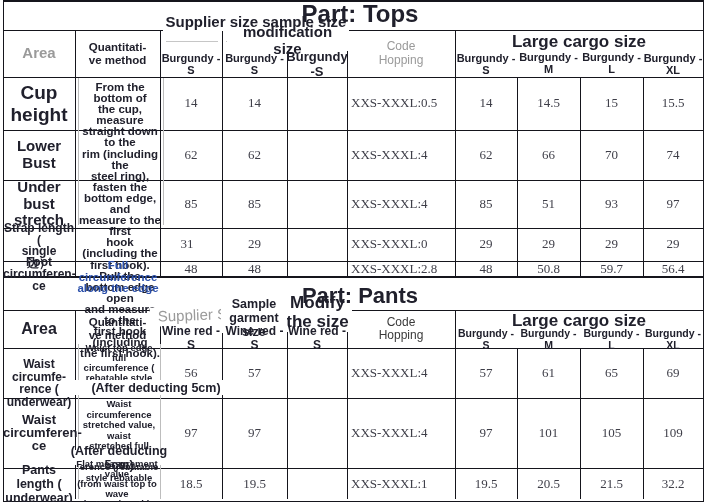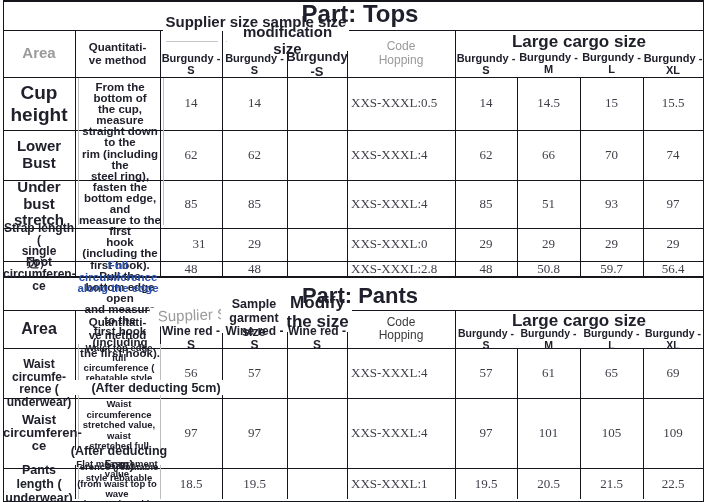--- a/index.html
+++ b/index.html
@@ -129,21 +129,21 @@
   <div class="t ser" style="left:287px;top:180px;width:60px;height:48px"></div>
   <div class="t ser code" style="left:347px;top:180px;width:108px;height:48px">XXS-XXXL:4</div>
   <div class="t ser" style="left:455px;top:180px;width:62px;height:48px">85</div>
   <div class="t ser" style="left:517px;top:180px;width:63px;height:48px">51</div>
   <div class="t ser" style="left:580px;top:180px;width:63px;height:48px">93</div>
   <div class="t ser" style="left:643px;top:180px;width:60px;height:48px">97</div>
 
   <div class="blk b" style="left:3px;top:223px;width:72px;font-size:12px;line-height:11.5px">Strap length (
 single
 边）</div>
-  <div class="t ser" style="left:168px;top:228px;width:62px;height:33px">31</div>
+  <div class="t ser" style="left:156px;top:228px;width:62px;height:33px">31</div>
   <div class="t ser" style="left:222px;top:228px;width:65px;height:33px">29</div>
   <div class="t ser" style="left:287px;top:228px;width:60px;height:33px"></div>
   <div class="t ser code" style="left:347px;top:228px;width:108px;height:33px">XXS-XXXL:0</div>
   <div class="t ser" style="left:455px;top:228px;width:62px;height:33px">29</div>
   <div class="t ser" style="left:517px;top:228px;width:63px;height:33px">29</div>
   <div class="t ser" style="left:580px;top:228px;width:63px;height:33px">29</div>
   <div class="t ser" style="left:643px;top:228px;width:60px;height:33px">29</div>
 
   <div class="blk b" style="left:3px;top:256px;width:72px;font-size:12px;line-height:12px">Foot
 circumferen-
@@ -220,14 +220,14 @@
   <div class="t b" style="left:72px;top:468px;width:90px;height:32px;font-size:9.5px;line-height:10.2px">Flat measurement value
 (from waist top to wave
 bottom length)</div>
   <div class="t ser" style="left:160px;top:468px;width:62px;height:32px">18.5</div>
   <div class="t ser" style="left:222px;top:468px;width:65px;height:32px">19.5</div>
   <div class="t ser" style="left:287px;top:468px;width:60px;height:32px"></div>
   <div class="t ser code" style="left:347px;top:468px;width:108px;height:32px">XXS-XXXL:1</div>
   <div class="t ser" style="left:455px;top:468px;width:62px;height:32px">19.5</div>
   <div class="t ser" style="left:517px;top:468px;width:63px;height:32px">20.5</div>
   <div class="t ser" style="left:580px;top:468px;width:63px;height:32px">21.5</div>
-  <div class="t ser" style="left:643px;top:468px;width:60px;height:32px">22.5</div>
+  <div class="t ser" style="left:643px;top:468px;width:60px;height:32px">32.2</div>
 </div>
 
 </body></html>

